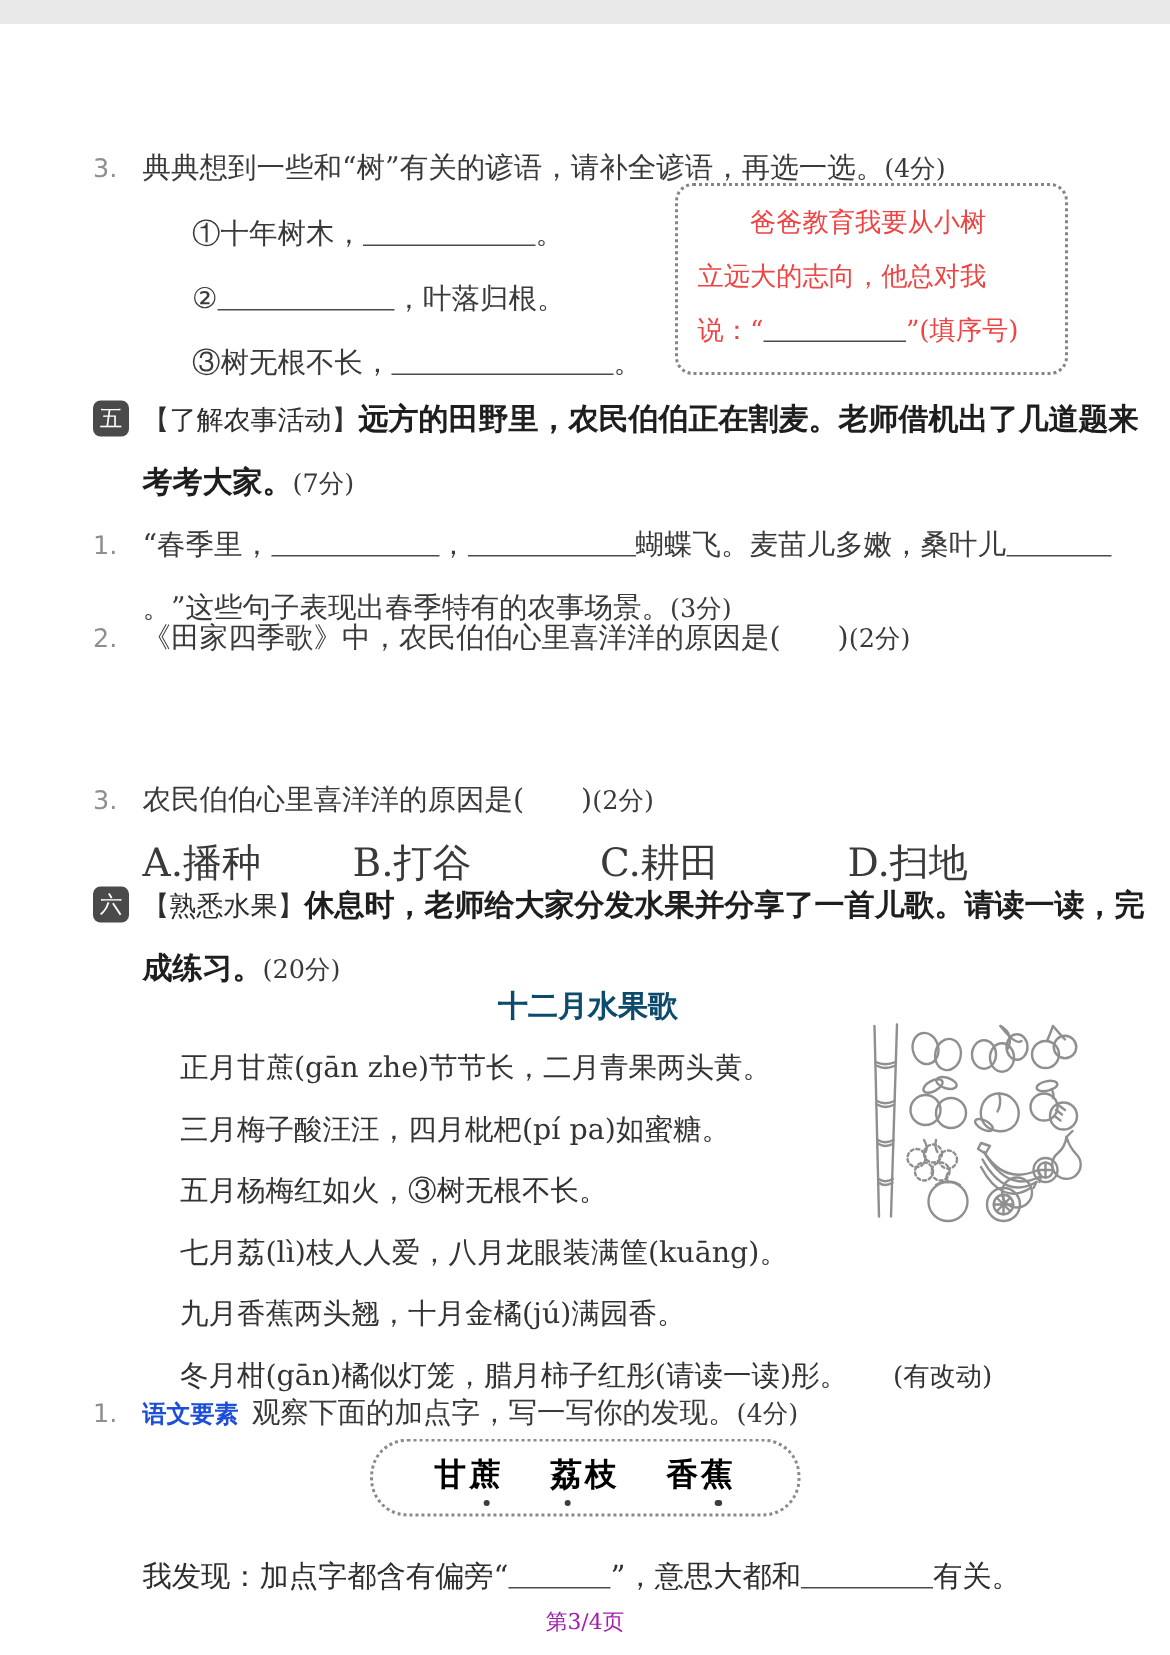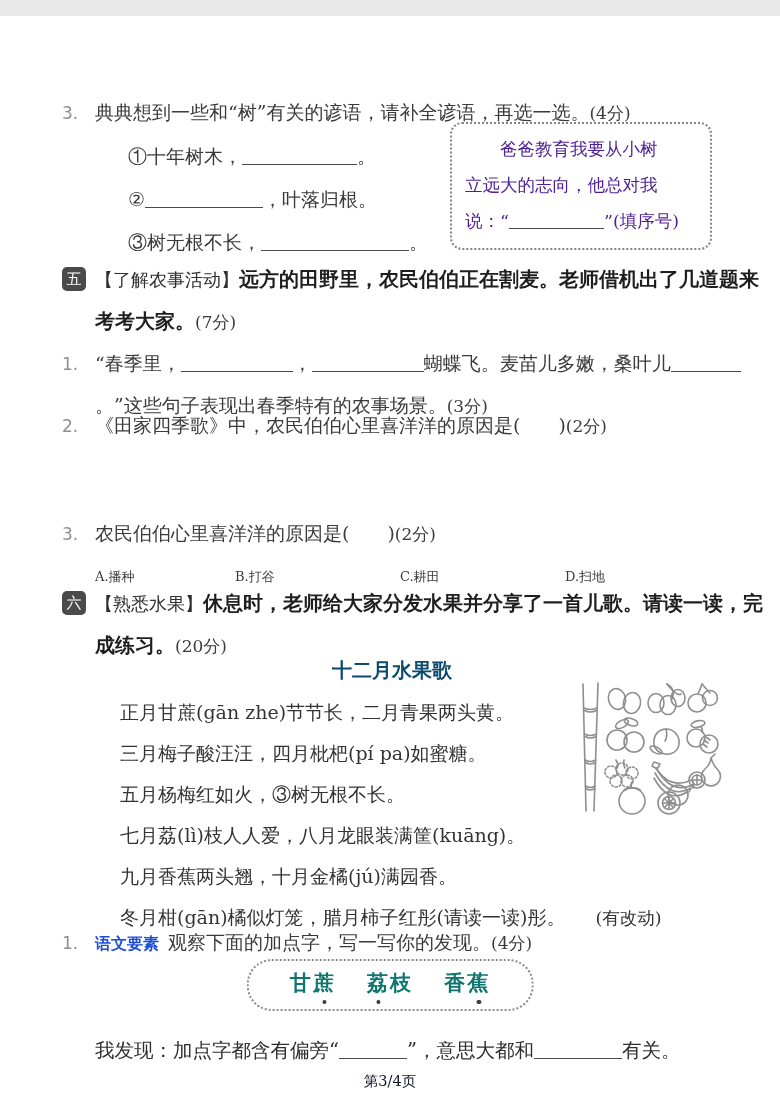--- a/index.html
+++ b/index.html
@@ -23,50 +23,50 @@
     font-family:"DejaVu Sans","Liberation Sans",sans-serif;}
   .stem{font-size:19px;line-height:29px;}
   .score{font-size:17px;color:#3a3a3a;}
   .blank{display:inline-block;border-bottom:1.6px solid #4a4a4a;height:16px;
          vertical-align:-2px;}
   .b115{width:115px;} .b118{width:118px;} .b148{width:148px;} .b95{width:95px;}
   .b112{width:112px;} .b70{width:70px;} .b68{width:68px;} .b88{width:88px;}
   .note-box{
     left:450px;top:106px;width:262px;box-sizing:border-box;
     border:2px dotted #858585;border-radius:12px;
-    padding:7px 13px 9px;font-size:17.5px;line-height:36px;color:#4c1d95;
+    padding:7px 13px 9px;font-size:17.5px;line-height:36px;color:#ef4444;
   }
   .note-box .indent{text-indent:2em;}
   .q3-items{margin-left:33px;font-size:19px;}
   .q3-items div{margin-top:14px;line-height:29px;}
   .opts2{margin-left:33px;margin-top:12px;display:grid;
          grid-template-columns:305px auto;row-gap:13px;font-size:19px;line-height:29px;}
   .opts4{margin-left:33px;margin-top:13px;display:grid;
-         grid-template-columns:140px 165px 165px auto;font-size:13px;line-height:29px;}
+         grid-template-columns:140px 165px 165px auto;font-size:26px;line-height:29px;}
   .poem-title{left:62px;top:641px;width:660px;text-align:center;
               font-size:20px;font-weight:600;color:#0c4a6e;}
   .poem{left:120px;top:676px;font-size:19px;color:#333;}
   .poem div{height:41px;line-height:41px;}
   .poem-note{margin-left:30px;font-size:17.5px;}
   .elem-label{font-family:"DejaVu Sans","Liberation Sans",sans-serif;
               font-weight:600;color:#1d4ed8;font-size:16px;margin-right:9px;}
   .word-box{
     left:50%;top:943px;transform:translateX(-50%);
     border:2px dotted #8a8a8a;border-radius:25px;
-    padding:8px 30px 12px;font-size:21px;letter-spacing:2px;color:#0f766e;
+    padding:8px 30px 12px;font-size:21px;letter-spacing:2px;color:#000000;
     white-space:nowrap;font-weight:600;
   }
   .word{margin:0 11px;}
   .ch{position:relative;display:inline-block;}
   .ch.dotted::after{
     content:"";position:absolute;left:50%;bottom:-7px;width:4.5px;height:4.5px;
     border-radius:50%;background:#3c3c3c;transform:translateX(-50%);
   }
   .find-line{left:95px;top:1020px;width:650px;font-size:19.5px;line-height:30px;color:#2e2e2e;}
-  .footer{left:0;top:1056px;width:100%;text-align:center;font-size:14.5px;color:#0f172a;}
+  .footer{left:0;top:1056px;width:100%;text-align:center;font-size:14.5px;color:#a21caf;}
   .fruits{left:570px;top:660px;}
   svg .ln{stroke:#8f8f8f;fill:none;stroke-width:1.6;stroke-linecap:round;stroke-linejoin:round;}
 </style>
 </head>
 <body>
 
 <div class="page">
 
   <div class="abs hang" style="left:62px;top:82px;width:680px;">
     <div class="stem">

